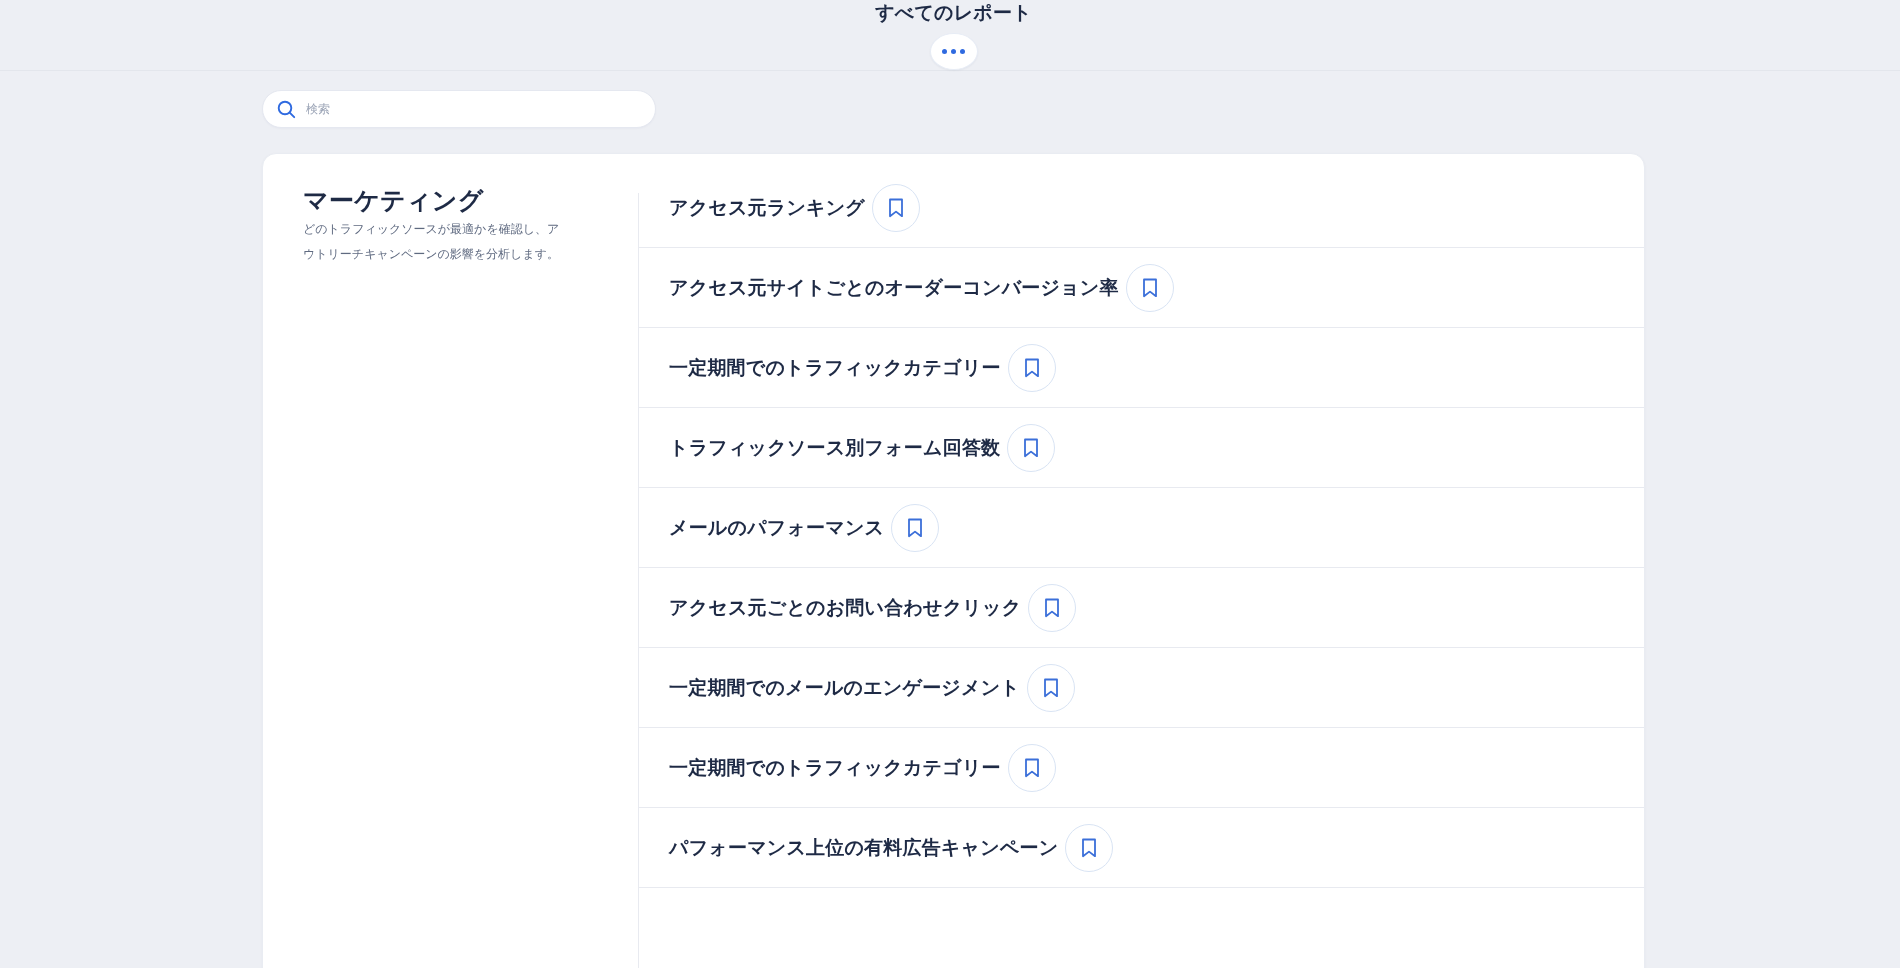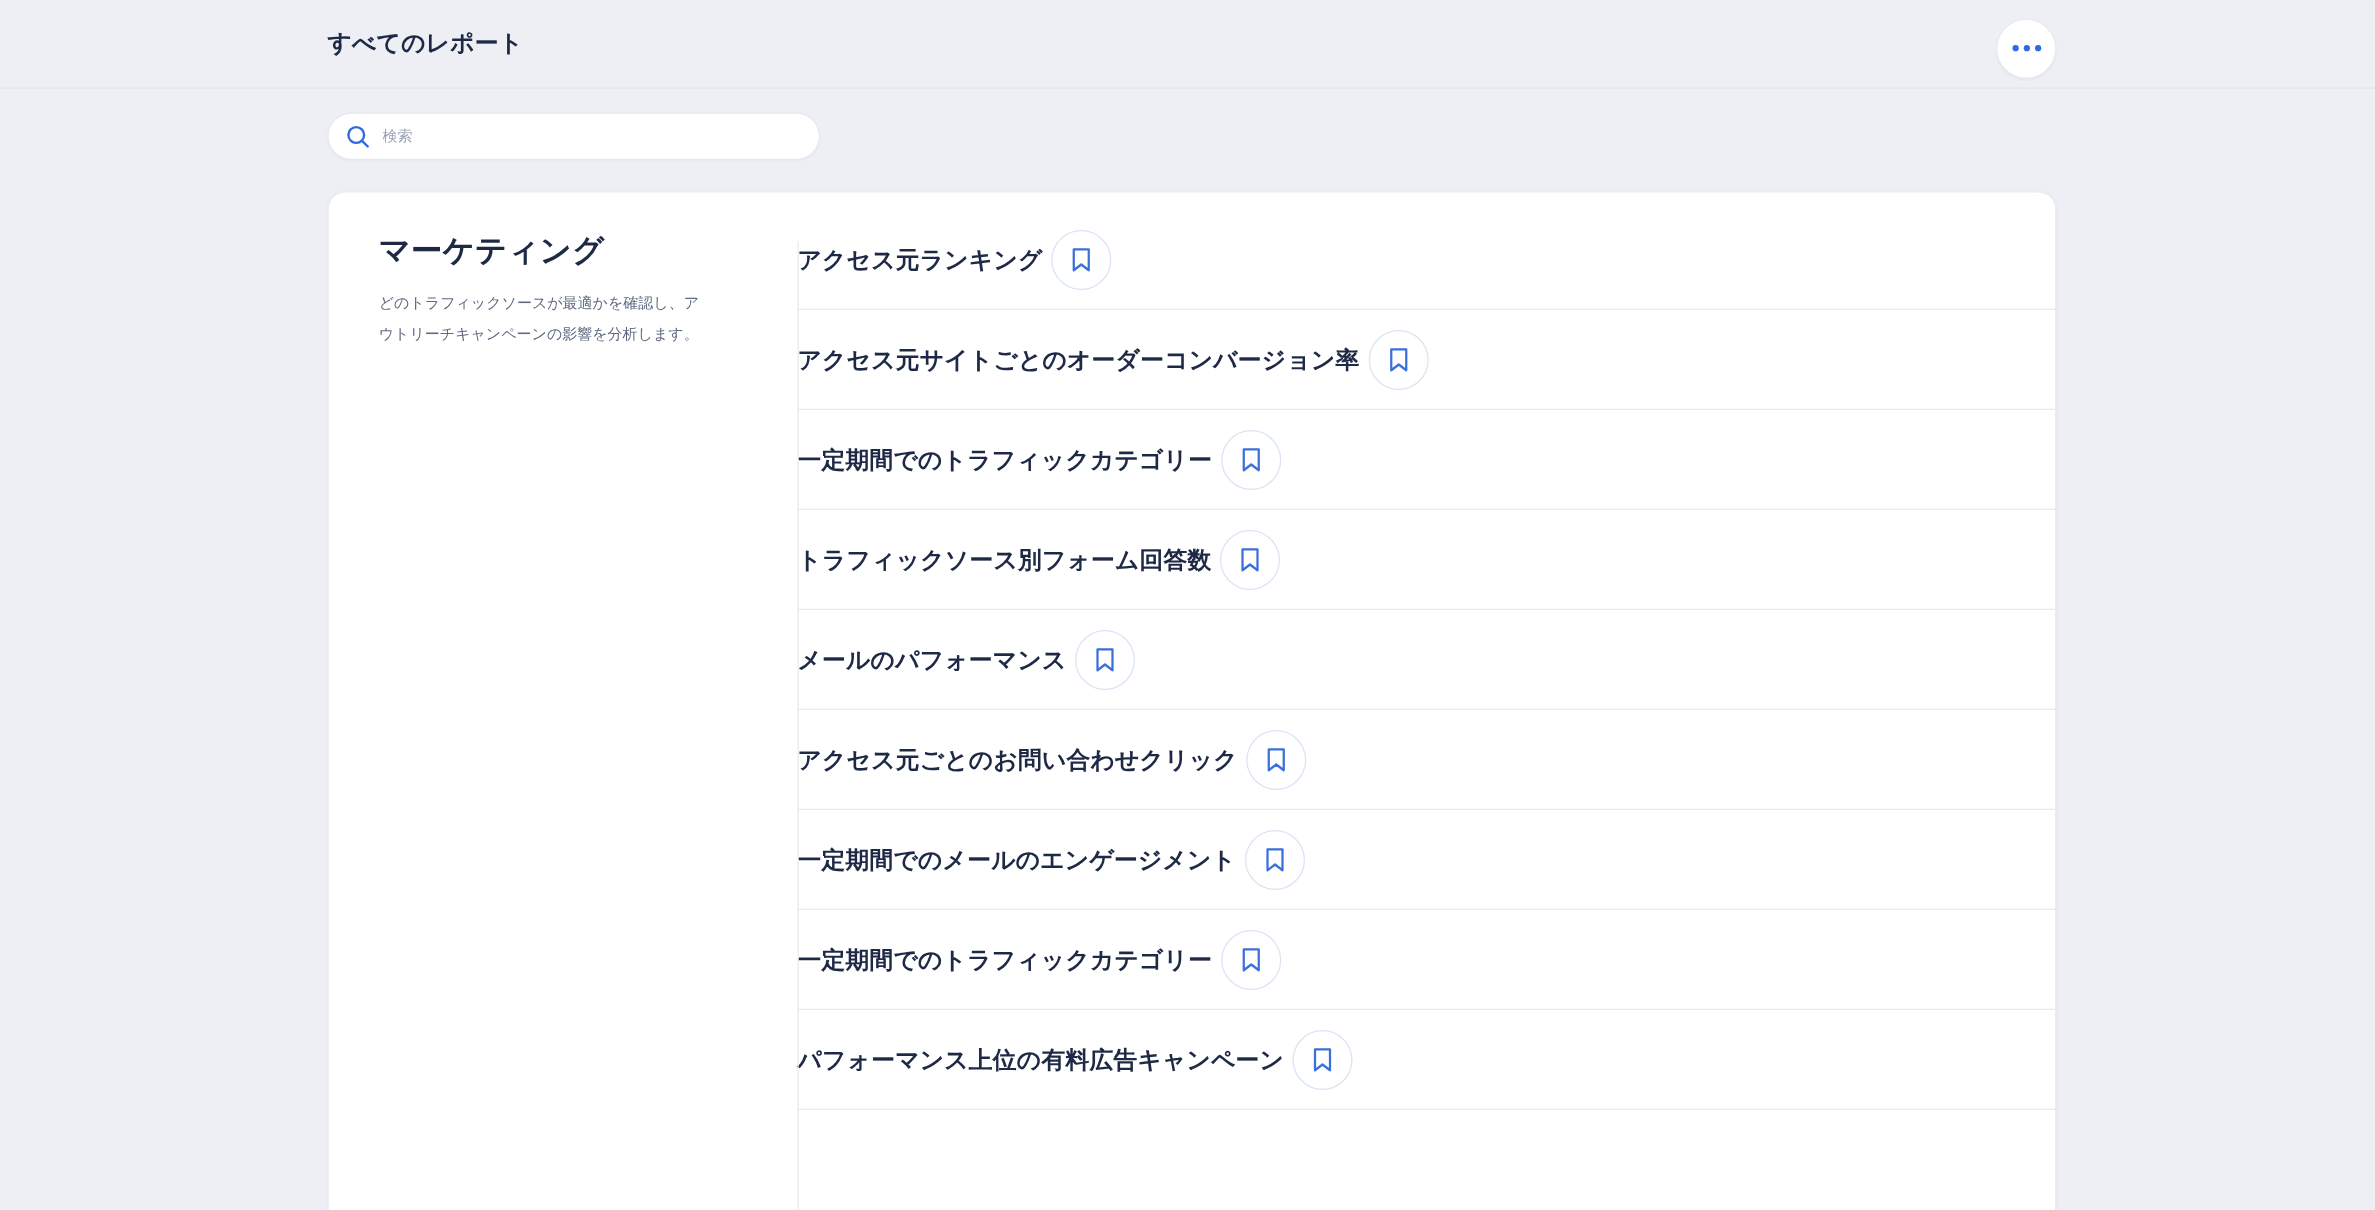--- a/index.html
+++ b/index.html
@@ -9,21 +9,21 @@
     --line:#e8eaf0;
     --bg:#edeff4;
   }
   *{box-sizing:border-box;margin:0;padding:0;}
   html,body{width:1900px;height:968px;overflow:hidden;}
   body{
     background:var(--bg);
     font-family:"Liberation Sans","DejaVu Sans",sans-serif;
     color:var(--title);
   }
-  .content{margin-left:262px;width:1383px;position:relative;}
+  .content{margin-left:262px;width:1383px;position:relative;flex-direction:column;}
 
   
   .app-header{
     height:71px;
     border-bottom:1px solid #e3e6ec;
   }
   .app-header .content{
     height:100%;
     display:flex;align-items:center;justify-content:space-between;
   }
@@ -72,34 +72,34 @@
   .v-divider{
     position:absolute;left:375px;top:39px;bottom:0;width:1px;
     background:var(--line);
   }
   .category-panel{
     width:375px;flex:0 0 375px;
     padding:30px 40px 0 40px;
   }
   .category-title{
     font-size:25px;font-weight:700;color:var(--title);
-    margin-bottom:13px;letter-spacing:.3px;
+    letter-spacing:.3px;
   }
   .category-desc{
     width:266px;
     font-size:12px;line-height:25px;color:var(--muted);
   }
 
   
   .report-list{
     flex:1;list-style:none;padding-top:14px;
   }
   .report-row{
     height:80px;display:flex;align-items:center;
-    gap:7px;
+    padding-left:31px;gap:7px;
     border-bottom:1px solid var(--line);
     cursor:pointer;
   }
   .report-label{
     font-size:19px;font-weight:700;color:var(--title);letter-spacing:.2px;
   }
   .bookmark-btn{
     width:48px;height:48px;border-radius:50%;
     background:#fff;border:1px solid #d9e4f4;
     display:flex;align-items:center;justify-content:center;

